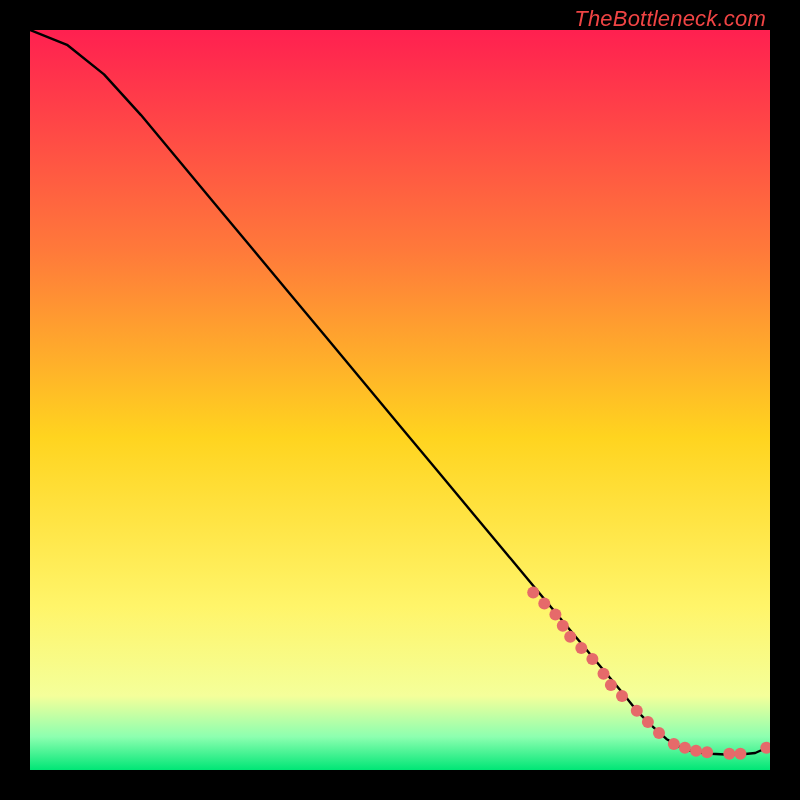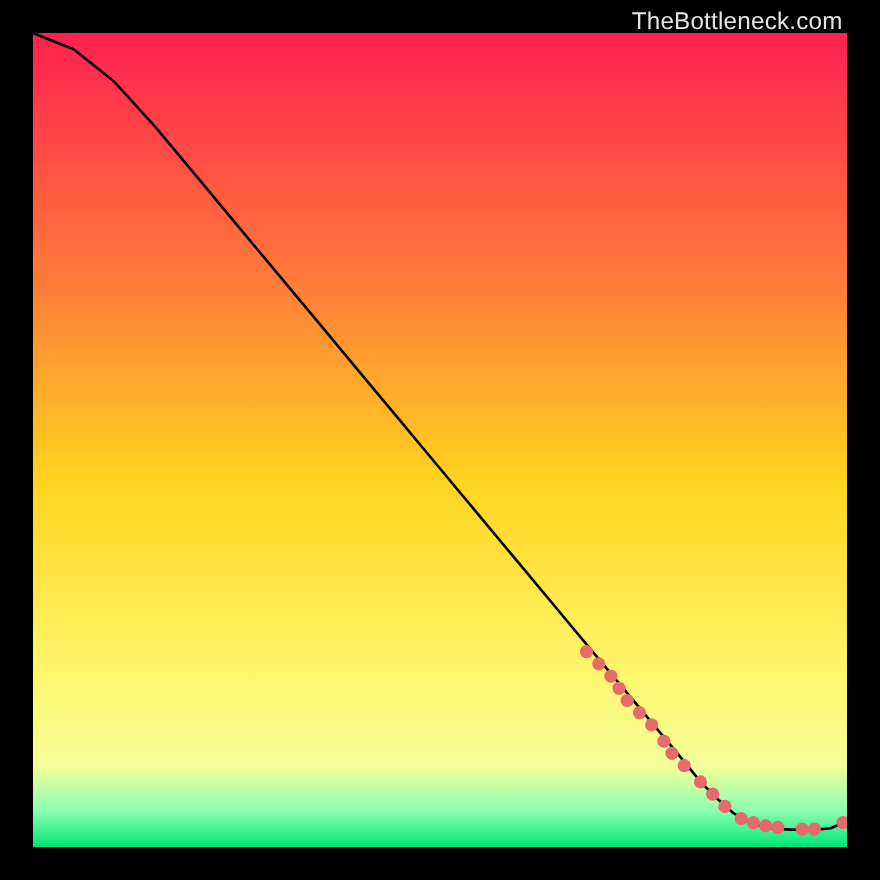--- a/index.html
+++ b/index.html
@@ -23,24 +23,25 @@
     position: absolute;
     left: 0;
     top: 0;
     width: 740px;
     height: 740px;
   }
   .credit {
     position: absolute;
     top: 6px;
     right: 34px;
-    color: #e5e5e5;
+    color: #ef4444;
     font-size: 22px;
     font-weight: 500;
     letter-spacing: 0.2px;
+    font-style: italic;
   }
 </style>
 </head>
 <body>
 
 <div class="credit">TheBottleneck.com</div>
 
 <div class="frame">
 
   <svg class="plot-area" viewBox="0 0 740 740" preserveAspectRatio="none">

